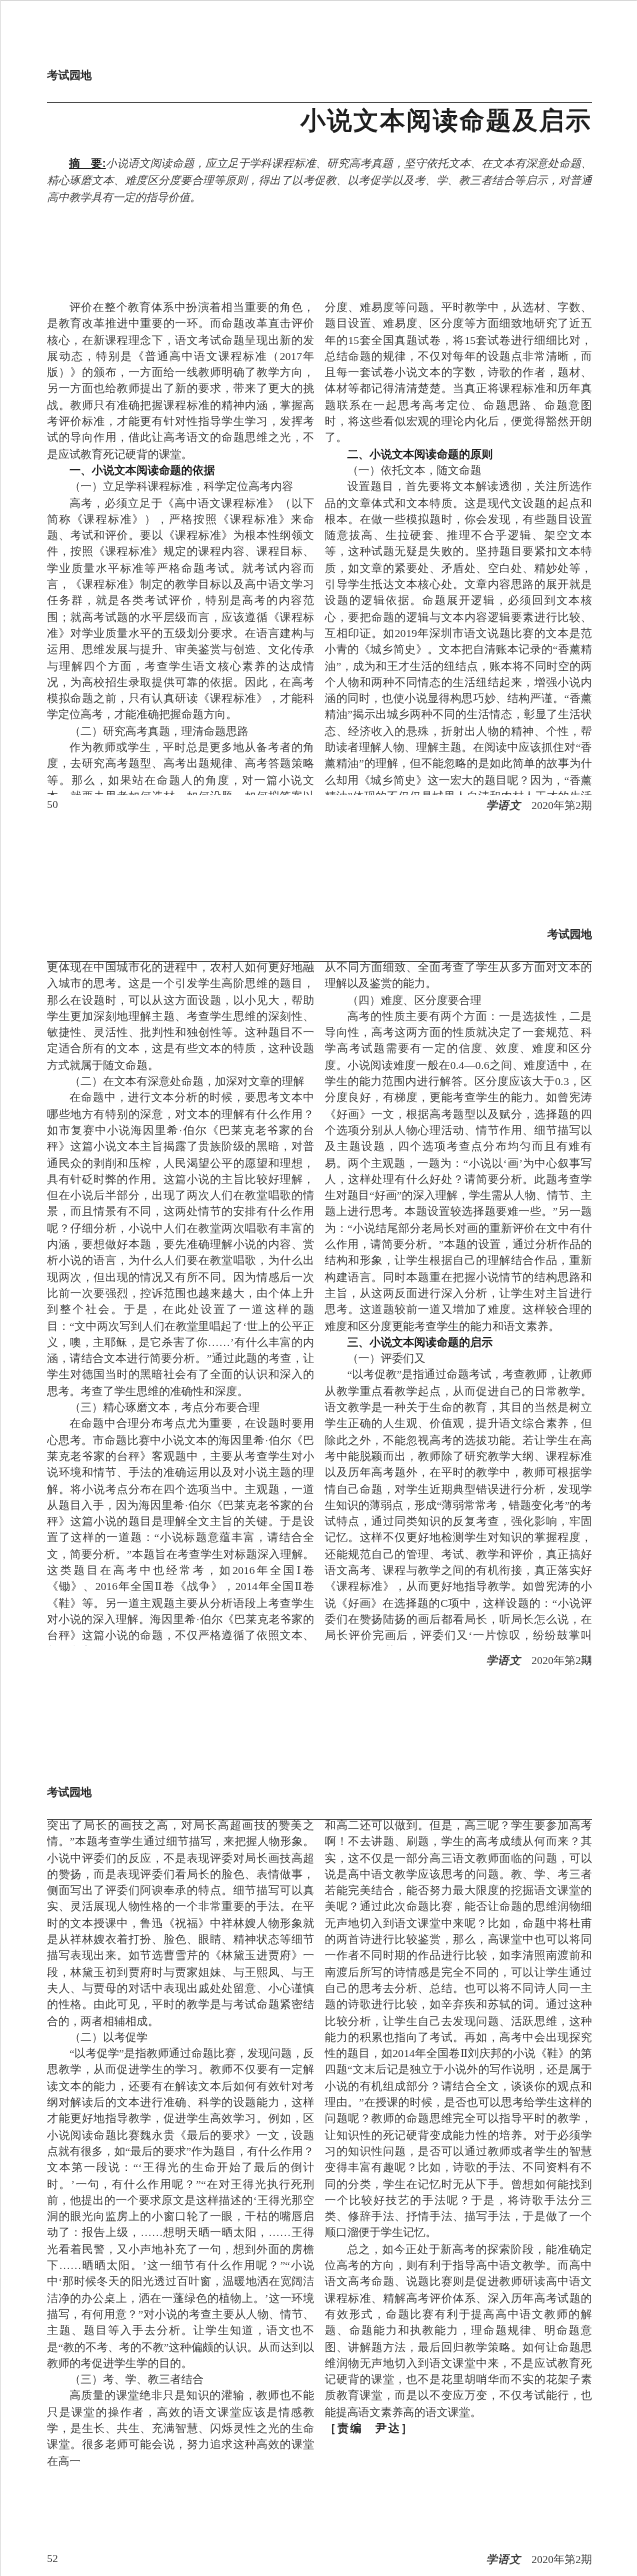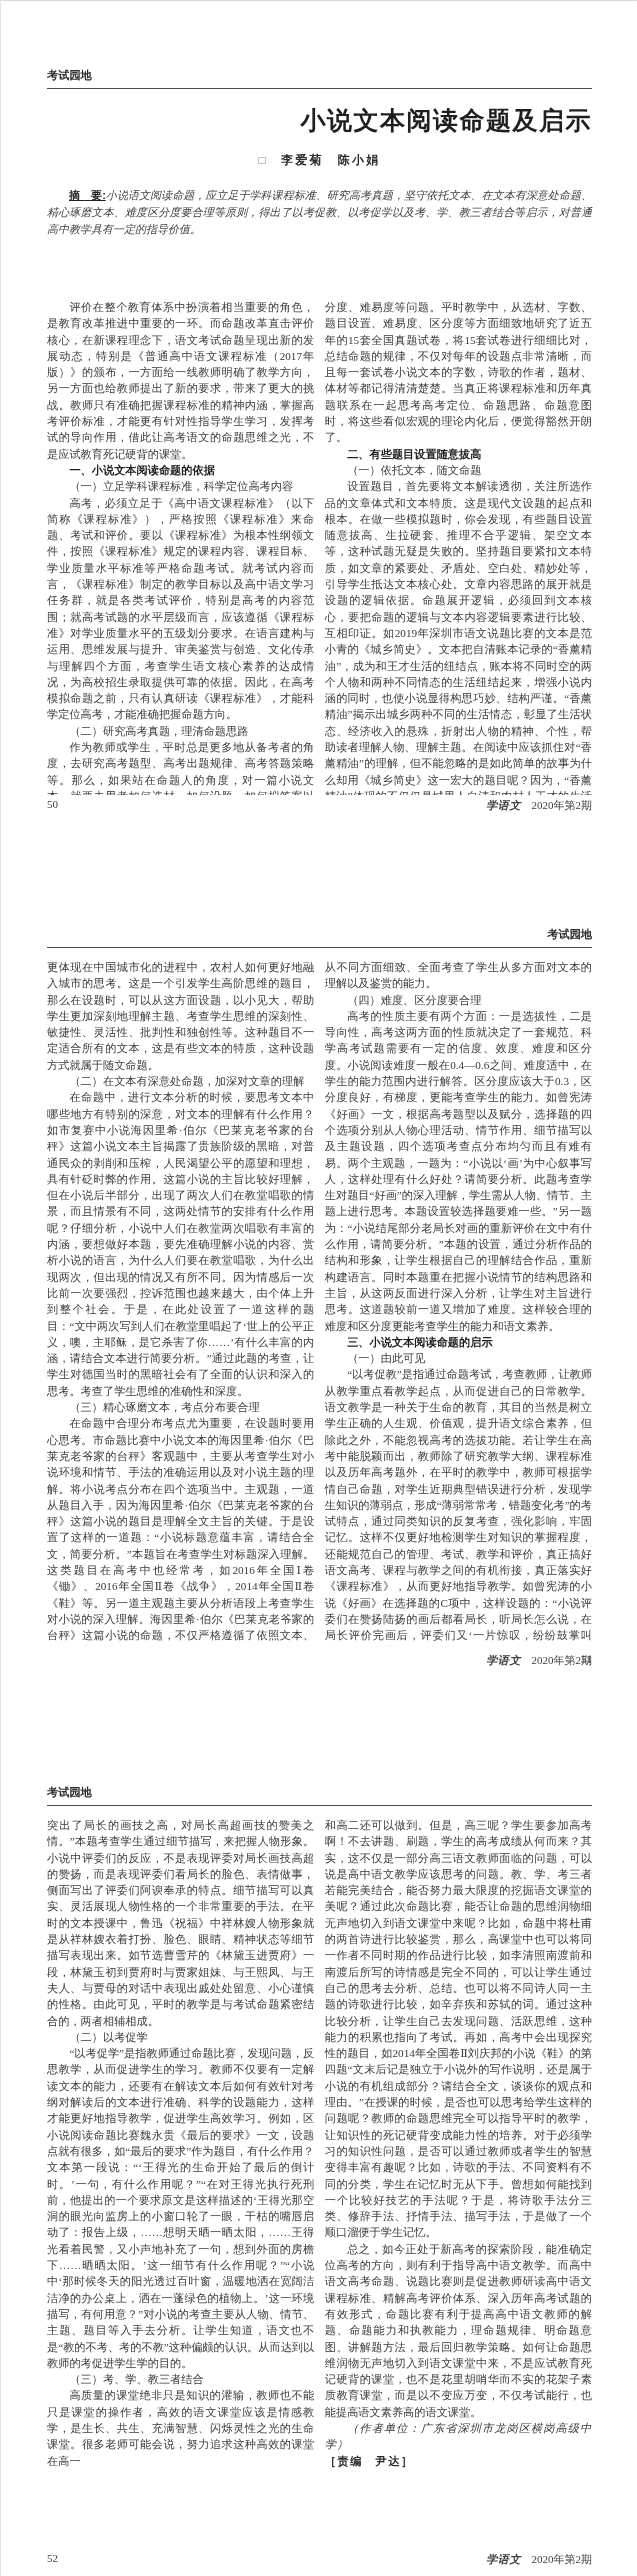--- a/index.html
+++ b/index.html
@@ -4,21 +4,21 @@
 <style>
   html,body{margin:0;padding:0;background:#fff;}
   body{width:637px;font-family:"Liberation Serif","DejaVu Serif",serif;color:#3a3a3a;}
   .sheet{width:637px;height:2576px;position:relative;background:#fff;
          border-left:0.7px solid #e3e3e3;border-right:0.7px solid #e3e3e3;
          border-top:0.7px solid #d8d8d8;box-sizing:border-box;}
   .page{position:absolute;left:0;width:637px;height:859px;box-sizing:border-box;background:#fff;}
   #page1{top:0;} #page2{top:859px;} #page3{top:1717px;}
 
   .page-header{position:absolute;top:67px;left:46px;right:46px;
-               border-bottom:1.5px solid #4a4a4a;padding-bottom:5px;
+               border-bottom:1.5px solid #4a4a4a;padding-bottom:19px;
                font-family:"Liberation Sans","DejaVu Sans",sans-serif;
                font-weight:bold;font-size:11.2px;color:#2c2c2c;}
   .page-header.right{text-align:right;}
 
   .masthead{position:absolute;top:103px;left:46px;right:46px;text-align:center;}
   .article-title{margin:0;font-family:"Liberation Sans","DejaVu Sans",sans-serif;
                  font-weight:bold;font-size:25px;letter-spacing:1.5px;color:#1f1f1f;text-align:right;}
   .authors{margin-top:15px;font-family:"Liberation Sans","DejaVu Sans",sans-serif;
            font-weight:bold;font-size:12px;color:#2c2c2c;letter-spacing:2.2px;}
   .authors .marker{color:#8a8a8a;font-weight:normal;margin-right:7.5px;}
@@ -59,40 +59,36 @@
 <body>
 
 <div class="sheet">
 
   <section class="page" id="page1">
     <div class="page-header">
       <span>考试园地</span>
     </div>
     <div class="masthead">
       <h1 class="article-title">小说文本阅读命题及启示</h1>
-      <div class="authors">
-        <span class="marker">□</span>
-        <span>李爱菊　陈小娟</span>
-      </div>
       <div class="abstract-block">
         <p><span class="lbl">摘　要:</span><span>小说语文阅读命题，应立足于学科课程标准、研究高考真题，坚守依托文本、在文本有深意处命题、精心琢磨文本、难度区分度要合理等原则，得出了以考促教、以考促学以及考、学、教三者结合等启示，对普通高中教学具有一定的指导价值。</span></p>
       </div>
     </div>
     <div class="columns">
       <div class="col">
           <p class="blk p">评价在整个教育体系中扮演着相当重要的角色，是教育改革推进中重要的一环。而命题改革直击评价核心，在新课程理念下，语文考试命题呈现出新的发展动态，特别是《普通高中语文课程标准（2017年版）》的颁布，一方面给一线教师明确了教学方向，另一方面也给教师提出了新的要求，带来了更大的挑战。教师只有准确把握课程标准的精神内涵，掌握高考评价标准，才能更有针对性指导学生学习，发挥考试的导向作用，借此让高考语文的命题思维之光，不是应试教育死记硬背的课堂。</p>
           <p class="blk h1">一、小说文本阅读命题的依据</p>
           <p class="blk sub">（一）立足学科课程标准，科学定位高考内容</p>
           <p class="blk p">高考，必须立足于《高中语文课程标准》（以下简称《课程标准》），严格按照《课程标准》来命题、考试和评价。要以《课程标准》为根本性纲领文件，按照《课程标准》规定的课程内容、课程目标、学业质量水平标准等严格命题考试。就考试内容而言，《课程标准》制定的教学目标以及高中语文学习任务群，就是各类考试评价，特别是高考的内容范围；就高考试题的水平层级而言，应该遵循《课程标准》对学业质量水平的五级划分要求。在语言建构与运用、思维发展与提升、审美鉴赏与创造、文化传承与理解四个方面，考查学生语文核心素养的达成情况，为高校招生录取提供可靠的依据。因此，在高考模拟命题之前，只有认真研读《课程标准》，才能科学定位高考，才能准确把握命题方向。</p>
           <p class="blk sub">（二）研究高考真题，理清命题思路</p>
           <p class="blk p">作为教师或学生，平时总是更多地从备考者的角度，去研究高考题型、高考出题规律、高考答题策略等。那么，如果站在命题人的角度，对一篇小说文本，就要去思考如何选材、如何设题、如何拟答案以及试题的区</p>
         </div>
       <div class="col">
           <p class="blk pc">分度、难易度等问题。平时教学中，从选材、字数、题目设置、难易度、区分度等方面细致地研究了近五年的15套全国真题试卷，将15套试卷进行细细比对，总结命题的规律，不仅对每年的设题点非常清晰，而且每一套试卷小说文本的字数，诗歌的作者，题材、体材等都记得清清楚楚。当真正将课程标准和历年真题联系在一起思考高考定位、命题思路、命题意图时，将这些看似宏观的理论内化后，便觉得豁然开朗了。</p>
-          <p class="blk h1">二、有些题目设置随意拔高</p>
+          <p class="blk h1">二、小说文本阅读命题的原则</p>
           <p class="blk sub">（一）依托文本，随文命题</p>
           <p class="blk p">设置题目，首先要将文本解读透彻，关注所选作品的文章体式和文本特质。这是现代文设题的起点和根本。在做一些模拟题时，你会发现，有些题目设置随意拔高、生拉硬套、推理不合乎逻辑、架空文本等，这种试题无疑是失败的。坚持题目要紧扣文本特质，如文章的紧要处、矛盾处、空白处、精妙处等，引导学生抵达文本核心处。文章内容思路的展开就是设题的逻辑依据。命题展开逻辑，必须回到文本核心，要把命题的逻辑与文本内容逻辑要素进行比较、互相印证。如2019年深圳市语文说题比赛的文本是范小青的《城乡简史》。文本把自清账本记录的“香薰精油”，成为和王才生活的纽结点，账本将不同时空的两个人物和两种不同情态的生活纽结起来，增强小说内涵的同时，也使小说显得构思巧妙、结构严谨。“香薰精油”揭示出城乡两种不同的生活情态，彰显了生活状态、经济收入的悬殊，折射出人物的精神、个性，帮助读者理解人物、理解主题。在阅读中应该抓住对“香薰精油”的理解，但不能忽略的是如此简单的故事为什么却用《城乡简史》这一宏大的题目呢？因为，“香薰精油”体现的不仅仅是城里人自清和农村人王才的生活以及精神上的差距，</p>
         </div>
     </div>
     <div class="page-footer">
       <span class="pn-left">50</span>
       <span class="center">
         <span class="journal-name">学语文</span>
         <span>2020年第2期</span>
       </span>
@@ -110,21 +106,21 @@
           <p class="blk sub">（二）在文本有深意处命题，加深对文章的理解</p>
           <p class="blk p">在命题中，进行文本分析的时候，要思考文本中哪些地方有特别的深意，对文本的理解有什么作用？如市复赛中小说海因里希·伯尔《巴莱克老爷家的台秤》这篇小说文本主旨揭露了贵族阶级的黑暗，对普通民众的剥削和压榨，人民渴望公平的愿望和理想，具有针砭时弊的作用。这篇小说的主旨比较好理解，但在小说后半部分，出现了两次人们在教堂唱歌的情景，而且情景有不同，这两处情节的安排有什么作用呢？仔细分析，小说中人们在教堂两次唱歌有丰富的内涵，要想做好本题，要先准确理解小说的内容、赏析小说的语言，为什么人们要在教堂唱歌，为什么出现两次，但出现的情况又有所不同。因为情感后一次比前一次要强烈，控诉范围也越来越大，由个体上升到整个社会。于是，在此处设置了一道这样的题目：“文中两次写到人们在教堂里唱起了‘世上的公平正义，噢，主耶稣，是它杀害了你……’有什么丰富的内涵，请结合文本进行简要分析。”通过此题的考查，让学生对德国当时的黑暗社会有了全面的认识和深入的思考。考查了学生思维的准确性和深度。</p>
           <p class="blk sub">（三）精心琢磨文本，考点分布要合理</p>
           <p class="blk p">在命题中合理分布考点尤为重要，在设题时要用心思考。市命题比赛中小说文本的海因里希·伯尔《巴莱克老爷家的台秤》客观题中，主要从考查学生对小说环境和情节、手法的准确运用以及对小说主题的理解。将小说考点分布在四个选项当中。主观题，一道从题目入手，因为海因里希·伯尔《巴莱克老爷家的台秤》这篇小说的题目是理解全文主旨的关键。于是设置了这样的一道题：“小说标题意蕴丰富，请结合全文，简要分析。”本题旨在考查学生对标题深入理解。这类题目在高考中也经常考，如2016年全国Ⅰ卷《锄》、2016年全国Ⅱ卷《战争》，2014年全国Ⅱ卷《鞋》等。另一道主观题主要从分析语段上考查学生对小说的深入理解。海因里希·伯尔《巴莱克老爷家的台秤》这篇小说的命题，不仅严格遵循了依照文本、紧扣文本的设题原则，而且</p>
         </div>
       <div class="col">
           <p class="blk pc">从不同方面细致、全面考查了学生从多方面对文本的理解以及鉴赏的能力。</p>
           <p class="blk sub">（四）难度、区分度要合理</p>
           <p class="blk p">高考的性质主要有两个方面：一是选拔性，二是导向性，高考这两方面的性质就决定了一套规范、科学高考试题需要有一定的信度、效度、难度和区分度。小说阅读难度一般在0.4—0.6之间、难度适中，在学生的能力范围内进行解答。区分度应该大于0.3，区分度良好，有梯度，更能考查学生的能力。如曾宪涛《好画》一文，根据高考题型以及赋分，选择题的四个选项分别从人物心理活动、情节作用、细节描写以及主题设题，四个选项考查点分布均匀而且有难有易。两个主观题，一题为：“小说以‘画’为中心叙事写人，这样处理有什么好处？请简要分析。此题考查学生对题目“好画”的深入理解，学生需从人物、情节、主题上进行思考。本题设置较选择题要难一些。”另一题为：“小说结尾部分老局长对画的重新评价在文中有什么作用，请简要分析。”本题的设置，通过分析作品的结构和形象，让学生根据自己的理解结合作品，重新构建语言。同时本题重在把握小说情节的结构思路和主旨，从这两反面进行深入分析，让学生对主旨进行思考。这道题较前一道又增加了难度。这样较合理的难度和区分度更能考查学生的能力和语文素养。</p>
           <p class="blk h1">三、小说文本阅读命题的启示</p>
-          <p class="blk sub">（一）由此可见</p>
+          <p class="blk sub">（一）评委们又</p>
           <p class="blk p">“以考促教”是指通过命题考试，考查教师，让教师从教学重点看教学起点，从而促进自己的日常教学。语文教学是一种关于生命的教育，其目的当然是树立学生正确的人生观、价值观，提升语文综合素养，但除此之外，不能忽视高考的选拔功能。若让学生在高考中能脱颖而出，教师除了研究教学大纲、课程标准以及历年高考题外，在平时的教学中，教师可根据学情自己命题，对学生近期典型错误进行分析，发现学生知识的薄弱点，形成“薄弱常常考，错题变化考”的考试特点，通过同类知识的反复考查，强化影响，牢固记忆。这样不仅更好地检测学生对知识的掌握程度，还能规范自己的管理、考试、教学和评价，真正搞好语文高考、课程与教学之间的有机衔接，真正落实好《课程标准》，从而更好地指导教学。如曾宪涛的小说《好画》在选择题的C项中，这样设题的：“小说评委们在赞扬陆扬的画后都看局长，听局长怎么说，在局长评价完画后，评委们又‘一片惊叹，纷纷鼓掌叫好’等人物细节的描写，侧面</p>
         </div>
     </div>
     <div class="page-footer">
       <span class="pn-left"></span>
       <span class="center">
         <span class="journal-name">学语文</span>
         <span>2020年第2期</span>
       </span>
       <span class="pn-right">51</span>
@@ -139,21 +135,20 @@
       <div class="col">
           <p class="blk pc">突出了局长的画技之高，对局长高超画技的赞美之情。”本题考查学生通过细节描写，来把握人物形象。小说中评委们的反应，不是表现评委对局长画技高超的赞扬，而是表现评委们看局长的脸色、表情做事，侧面写出了评委们阿谀奉承的特点。细节描写可以真实、灵活展现人物性格的一个非常重要的手法。在平时的文本授课中，鲁迅《祝福》中祥林嫂人物形象就是从祥林嫂衣着打扮、脸色、眼睛、精神状态等细节描写表现出来。如节选曹雪芹的《林黛玉进贾府》一段，林黛玉初到贾府时与贾家姐妹、与王熙凤、与王夫人、与贾母的对话中表现出戚处处留意、小心谨慎的性格。由此可见，平时的教学是与考试命题紧密结合的，两者相辅相成。</p>
           <p class="blk sub">（二）以考促学</p>
           <p class="blk p">“以考促学”是指教师通过命题比赛，发现问题，反思教学，从而促进学生的学习。教师不仅要有一定解读文本的能力，还要有在解读文本后如何有效针对考纲对解读后的文本进行准确、科学的设题能力，这样才能更好地指导教学，促进学生高效学习。例如，区小说阅读命题比赛魏永贵《最后的要求》一文，设题点就有很多，如“最后的要求”作为题目，有什么作用？文本第一段说：“‘王得光的生命开始了最后的倒计时。’一句，有什么作用呢？”“在对王得光执行死刑前，他提出的一个要求原文是这样描述的‘王得光那空洞的眼光向监房上的小窗口轮了一眼，干枯的嘴唇启动了：报告上级，……想明天晒一晒太阳，……王得光看着民警，又小声地补充了一句，想到外面的房檐下……晒晒太阳。’这一细节有什么作用呢？”“小说中‘那时候冬天的阳光透过百叶窗，温暖地洒在宽阔洁洁净的办公桌上，洒在一蓬绿色的植物上。’这一环境描写，有何用意？”对小说的考查主要从人物、情节、主题、题目等入手去分析。让学生知道，语文也不是“教的不考、考的不教”这种偏颇的认识。从而达到以教师的考促进学生学的目的。</p>
           <p class="blk sub">（三）考、学、教三者结合</p>
           <p class="blk p">高质量的课堂绝非只是知识的灌输，教师也不能只是课堂的操作者，高效的语文课堂应该是情感教学，是生长、共生、充满智慧、闪烁灵性之光的生命课堂。很多老师可能会说，努力追求这种高效的课堂在高一</p>
         </div>
       <div class="col">
           <p class="blk pc">和高二还可以做到。但是，高三呢？学生要参加高考啊！不去讲题、刷题，学生的高考成绩从何而来？其实，这不仅是一部分高三语文教师面临的问题，可以说是高中语文教学应该思考的问题。教、学、考三者若能完美结合，能否努力最大限度的挖掘语文课堂的美呢？通过此次命题比赛，能否让命题的思维润物细无声地切入到语文课堂中来呢？比如，命题中将杜甫的两首诗进行比较鉴赏，那么，高课堂中也可以将同一作者不同时期的作品进行比较，如李清照南渡前和南渡后所写的诗情感是完全不同的，可以让学生通过自己的思考去分析、总结。也可以将不同诗人同一主题的诗歌进行比较，如辛弃疾和苏轼的词。通过这种比较分析，让学生自己去发现问题、活跃思维，这种能力的积累也指向了考试。再如，高考中会出现探究性的题目，如2014年全国卷Ⅱ刘庆邦的小说《鞋》的第四题“文末后记是独立于小说外的写作说明，还是属于小说的有机组成部分？请结合全文，谈谈你的观点和理由。”在授课的时候，是否也可以思考给学生这样的问题呢？教师的命题思维完全可以指导平时的教学，让知识性的死记硬背变成能力性的培养。对于必须学习的知识性问题，是否可以通过教师或者学生的智慧变得丰富有趣呢？比如，诗歌的手法、不同资料有不同的分类，学生在记忆时无从下手。曾想如何能找到一个比较好技艺的手法呢？于是，将诗歌手法分三类、修辞手法、抒情手法、描写手法，于是做了一个顺口溜便于学生记忆。</p>
           <p class="blk p">总之，如今正处于新高考的探索阶段，能准确定位高考的方向，则有利于指导高中语文教学。而高中语文高考命题、说题比赛则是促进教师研读高中语文课程标准、精解高考评价体系、深入历年高考试题的有效形式，命题比赛有利于提高高中语文教师的解题、命题能力和执教能力，理命题规律、明命题意图、讲解题方法，最后回归教学策略。如何让命题思维润物无声地切入到语文课堂中来，不是应试教育死记硬背的课堂，也不是花里胡哨华而不实的花架子素质教育课堂，而是以不变应万变，不仅考试能行，也能提高语文素养高的语文课堂。</p>
-          <p class="blk aff">（作者单位：广东省深圳市龙岗区横岗高级中学）</p>
           <p class="blk ed">［责编　尹达］</p>
         </div>
     </div>
     <div class="page-footer">
       <span class="pn-left">52</span>
       <span class="center">
         <span class="journal-name">学语文</span>
         <span>2020年第2期</span>
       </span>
       <span class="pn-right"></span>

